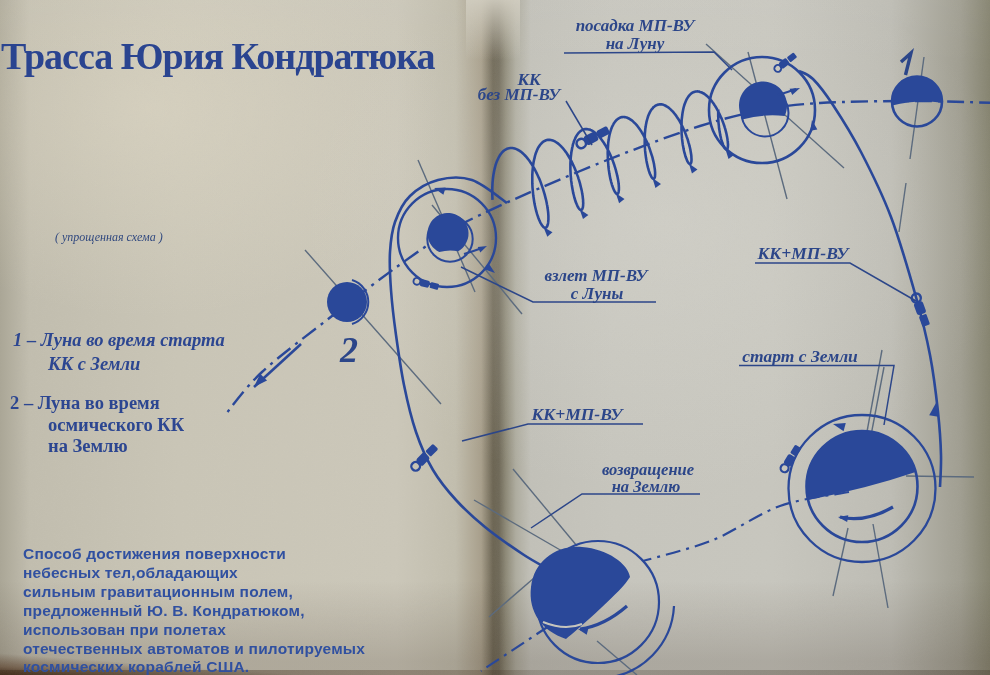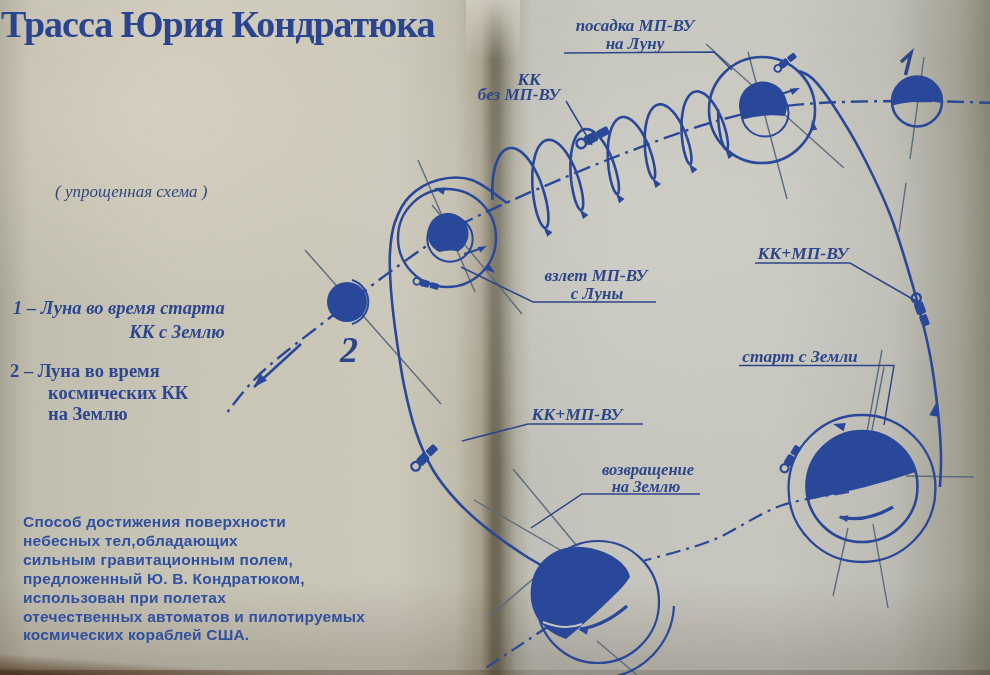--- a/index.html
+++ b/index.html
@@ -10,21 +10,21 @@
  linear-gradient(90deg,
    #aaa696 0%, #c2beaf 3%, #cac6b7 18%, #ccc8ba 40%, #c2beae 46%,
    #a89f8b 48.6%, #6b6452 49.8%, #6e6857 50.4%, #8d8977 51.1%, #aeac9f 52.1%,
    #c2c1b9 53.6%, #c7c6be 62%,
    #c8c7bf 78%, #bebdb5 90%, #a09e91 97%, #85836f 100%);
 font-family:"Liberation Sans", sans-serif;}
 #blc{position:absolute;left:0;bottom:0;width:360px;height:26px;
 background:linear-gradient(to top right, rgba(58,34,18,0.96) 0%, rgba(84,56,34,0.6) 16%, rgba(90,70,50,0.0) 42%);}
 #bst{position:absolute;left:0;bottom:0;width:990px;height:5px;
 background:linear-gradient(90deg, rgba(70,50,30,0.55) 0%, rgba(70,50,30,0.30) 45%, rgba(60,50,35,0.18) 55%, rgba(60,50,35,0.32) 100%);}
-.t{position:absolute;color:#2c4796;}
+.t{position:absolute;color:#2c4796;margin-top:32px;}
 </style></head>
 <body>
 <div id="page">
 <div id="blc"></div>
 <div id="bst"></div>
 <div style="position:absolute;left:466px;top:0;width:54px;height:60px;background:linear-gradient(180deg,rgba(211,207,194,0.9) 0%,rgba(211,207,194,0) 100%);"></div>
 <svg width="990" height="675" viewBox="0 0 990 675" style="position:absolute;left:0;top:0" xmlns="http://www.w3.org/2000/svg">
 <defs>
         <filter id="pn" x="0" y="0" width="100%" height="100%">
           <feTurbulence type="fractalNoise" baseFrequency="0.9" numOctaves="2" result="n"></feTurbulence>
@@ -137,16 +137,16 @@
 <text x="597.0" y="299.0" font-family="Liberation Serif" font-size="17px" font-style="italic" font-weight="bold" fill="#2c4689" text-anchor="middle">с Луны</text>
 <text x="803.0" y="259.0" font-family="Liberation Serif" font-size="17.5px" font-style="italic" font-weight="bold" fill="#2c4689" text-anchor="middle">КК+МП-ВУ</text>
 <text x="800.0" y="362.0" font-family="Liberation Serif" font-size="17.5px" font-style="italic" font-weight="bold" fill="#2c4689" text-anchor="middle">старт с Земли</text>
 <text x="577.0" y="420.0" font-family="Liberation Serif" font-size="17.5px" font-style="italic" font-weight="bold" fill="#2c4689" text-anchor="middle">КК+МП-ВУ</text>
 <text x="648.0" y="475.0" font-family="Liberation Serif" font-size="16.5px" font-style="italic" font-weight="bold" fill="#2c4689" text-anchor="middle">возвращение</text>
 <text x="646.0" y="492.0" font-family="Liberation Serif" font-size="16.5px" font-style="italic" font-weight="bold" fill="#2c4689" text-anchor="middle">на Землю</text>
 <path d="M 901 62 L 911 53 L 905.5 75" fill="none" stroke="#2c4689" stroke-width="3.4" stroke-linejoin="miter"></path>
 <text x="349.0" y="362.0" font-family="Liberation Serif" font-size="36px" font-style="italic" font-weight="bold" fill="#2c4689" text-anchor="middle">2</text>
 </svg>
 <div class="t" style="left:1px;top:2px;font-family:'Liberation Serif',serif;font-weight:bold;font-size:38px;color:#2a4490;letter-spacing:-1px;">Трасса Юрия Кондратюка</div>
-<div class="t" style="left:55px;top:182px;font-family:'Liberation Serif',serif;font-style:italic;font-size:17px;color:#31497f;">( упрощенная схема )</div>
-<div class="t" style="left:13px;top:296px;font-family:'Liberation Serif',serif;font-style:italic;font-weight:bold;font-size:18.5px;line-height:24px;color:#2c4691;text-align:right;">1 – Луна во время старта<br><span style="margin-left:35px">КК с Землю</span></div>
-<div class="t" style="left:10px;top:361px;font-family:'Liberation Serif',serif;font-weight:bold;font-size:18.5px;line-height:21.5px;color:#2c4691;">2 – Луна во время<br><span style="margin-left:38px">космических КК</span><br><span style="margin-left:38px">на Землю</span></div>
+<div class="t" style="left:55px;top:198px;font-family:'Liberation Serif',serif;font-style:italic;font-size:12px;color:#31497f;">( упрощенная схема )</div>
+<div class="t" style="left:13px;top:296px;font-family:'Liberation Serif',serif;font-style:italic;font-weight:bold;font-size:18.5px;line-height:24px;color:#2c4691;">1 – Луна во время старта<br><span style="margin-left:35px">КК с Земли</span></div>
+<div class="t" style="left:10px;top:361px;font-family:'Liberation Serif',serif;font-weight:bold;font-size:18.5px;line-height:21.5px;color:#2c4691;">2 – Луна во время<br><span style="margin-left:38px">осмического КК</span><br><span style="margin-left:38px">на Землю</span></div>
 <div class="t" style="left:23px;top:513px;font-weight:bold;font-size:15.5px;line-height:18.9px;color:#3050a0;letter-spacing:0.2px;">Способ достижения поверхности<br>небесных тел,обладающих<br>сильным гравитационным полем,<br>предложенный Ю. В. Кондратюком,<br>использован при полетах<br>отечественных автоматов и пилотируемых<br>космических кораблей США.</div>
 </div>
 </body></html>

